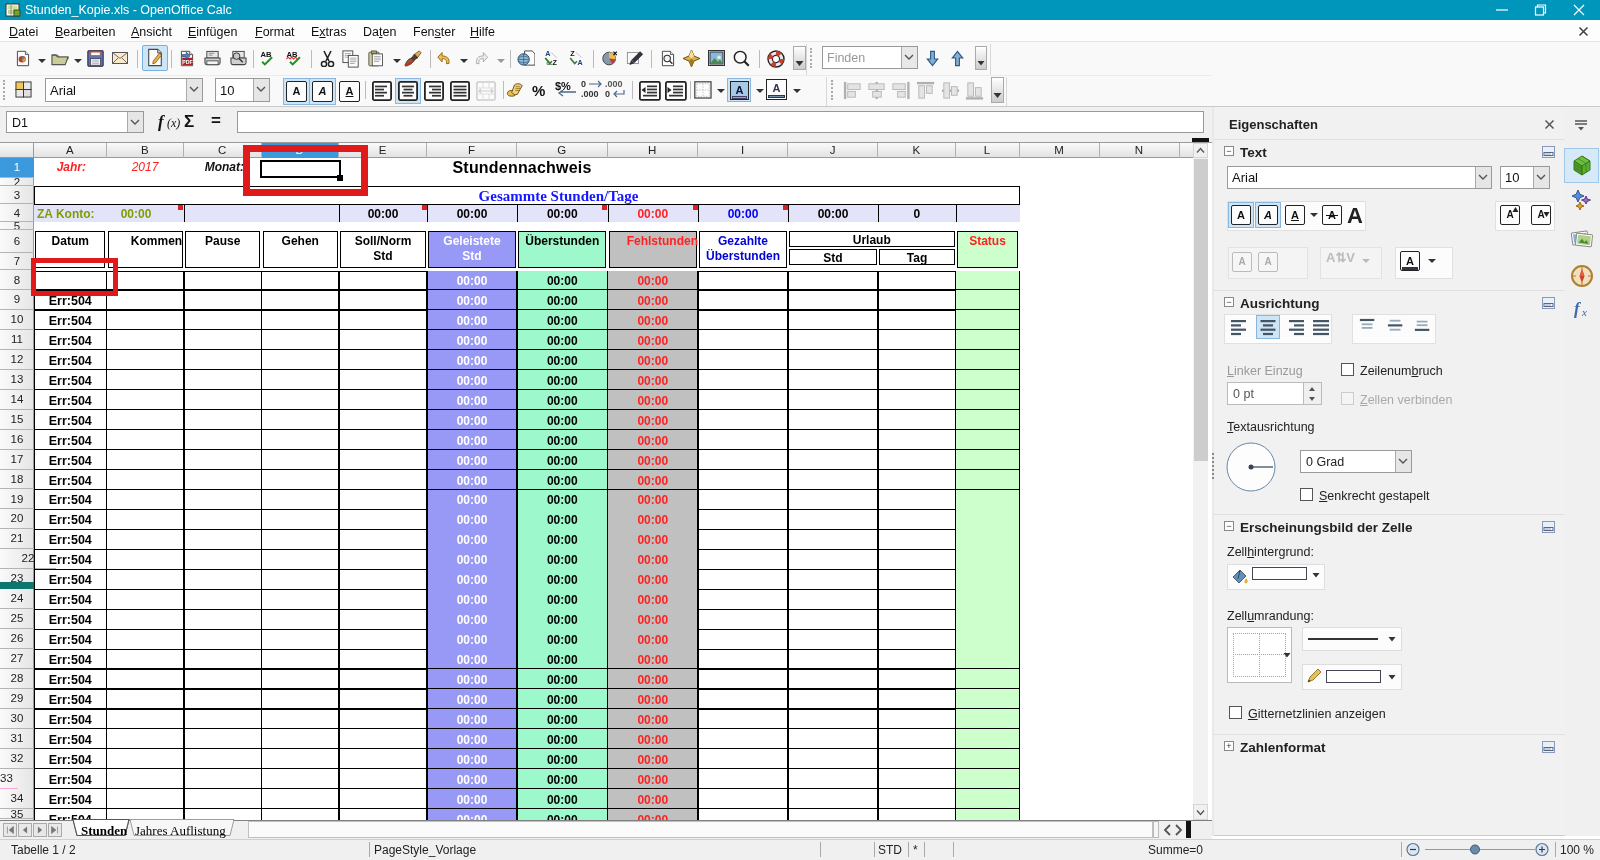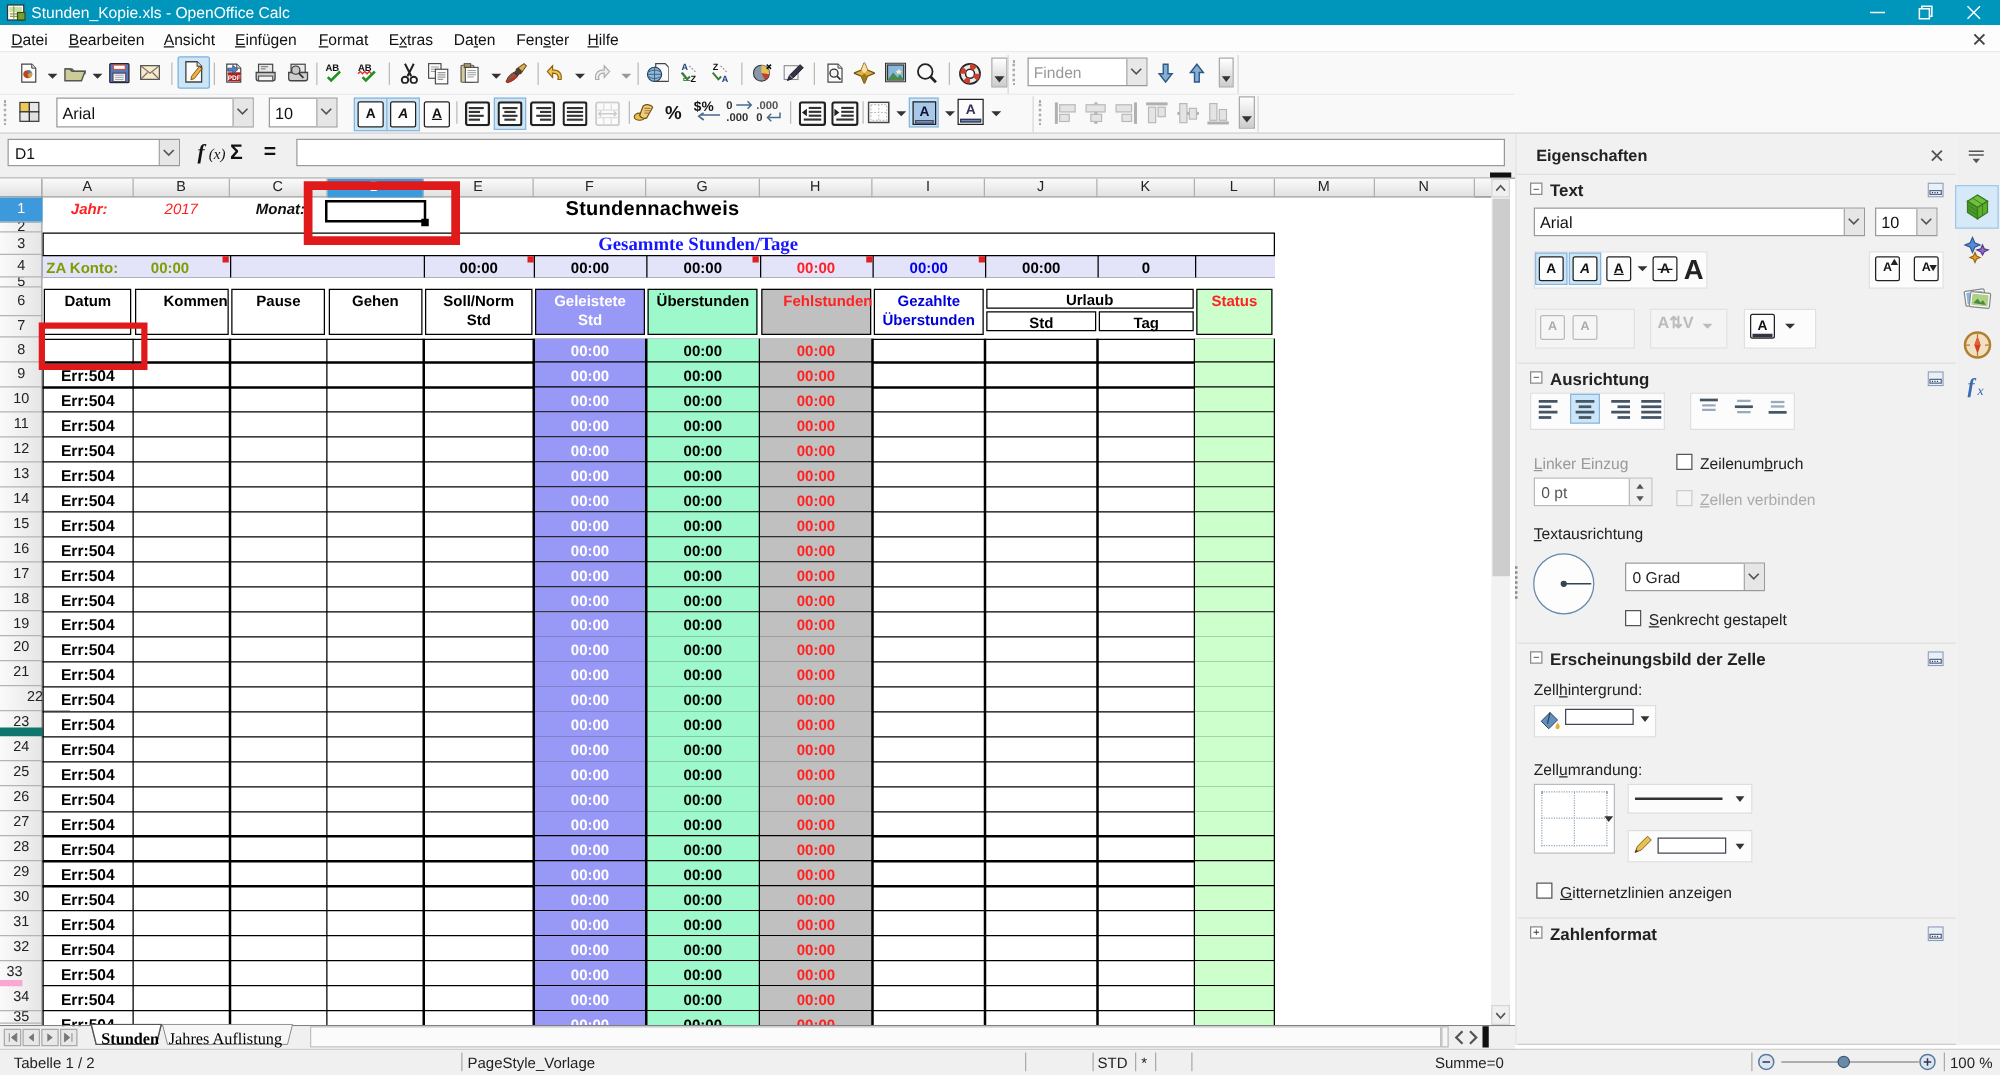--- a/index.html
+++ b/index.html
@@ -456,21 +456,21 @@
 <div style="left:0;top:569.3px;width:34px;height:19.950000000000045px;color:#222;font-size:11.5px;text-align:center;line-height:19.950000000000045px;border-bottom:7px solid #0f766e;overflow:hidden;">23</div>
 <div style="left:0;top:589.25px;width:34px;height:19.950000000000045px;color:#222;font-size:11.5px;text-align:center;line-height:19.950000000000045px;border-bottom:1px solid #b4b4b4;overflow:hidden;">24</div>
 <div style="left:0;top:609.2px;width:34px;height:19.950000000000045px;color:#222;font-size:11.5px;text-align:center;line-height:19.950000000000045px;border-bottom:1px solid #b4b4b4;overflow:hidden;">25</div>
 <div style="left:0;top:629.1500000000001px;width:34px;height:19.950000000000045px;color:#222;font-size:11.5px;text-align:center;line-height:19.950000000000045px;border-bottom:1px solid #b4b4b4;overflow:hidden;">26</div>
 <div style="left:0;top:649.1000000000001px;width:34px;height:19.950000000000045px;color:#222;font-size:11.5px;text-align:center;line-height:19.950000000000045px;border-bottom:1px solid #b4b4b4;overflow:hidden;">27</div>
 <div style="left:0;top:669.0500000000002px;width:34px;height:19.950000000000045px;color:#222;font-size:11.5px;text-align:center;line-height:19.950000000000045px;border-bottom:1px solid #b4b4b4;overflow:hidden;">28</div>
 <div style="left:0;top:689.0000000000002px;width:34px;height:19.950000000000045px;color:#222;font-size:11.5px;text-align:center;line-height:19.950000000000045px;border-bottom:1px solid #b4b4b4;overflow:hidden;">29</div>
 <div style="left:0;top:708.9500000000003px;width:34px;height:19.950000000000045px;color:#222;font-size:11.5px;text-align:center;line-height:19.950000000000045px;border-bottom:1px solid #b4b4b4;overflow:hidden;">30</div>
 <div style="left:0;top:728.9000000000003px;width:34px;height:19.950000000000045px;color:#222;font-size:11.5px;text-align:center;line-height:19.950000000000045px;border-bottom:1px solid #b4b4b4;overflow:hidden;">31</div>
 <div style="left:0;top:748.8500000000004px;width:34px;height:19.950000000000045px;color:#222;font-size:11.5px;text-align:center;line-height:19.950000000000045px;border-bottom:1px solid #b4b4b4;overflow:hidden;">32</div>
-<div style="left:0;top:768.8000000000004px;width:18px;height:19.950000000000045px;color:#222;font-size:11.5px;text-align:right;line-height:19.950000000000045px;border-bottom:5px solid #f9a8d4;overflow:hidden;">33</div>
+<div style="left:0;top:768.8000000000004px;width:18px;height:19.950000000000045px;color:#222;font-size:11.5px;text-align:left;line-height:19.950000000000045px;border-bottom:1px solid #f9a8d4;overflow:hidden;">33</div>
 <div style="left:0;top:788.7500000000005px;width:34px;height:19.950000000000045px;color:#222;font-size:11.5px;text-align:center;line-height:19.950000000000045px;border-bottom:1px solid #b4b4b4;overflow:hidden;">34</div>
 <div style="left:0;top:808.7000000000005px;width:34px;height:10.7999999999995px;color:#222;font-size:11.5px;text-align:center;line-height:10.7999999999995px;border-bottom:1px solid #b4b4b4;overflow:hidden;">35</div>
 <div style="left:22px;top:160px;width:64px;height:15px;font-size:12px;font-weight:bold;font-style:italic;color:#f22;text-align:right;">Jahr:</div>
 <div style="left:110px;top:160px;width:70px;height:15px;font-size:12px;font-weight:normal;font-style:italic;color:#f22;text-align:center;">2017</div>
 <div style="left:180px;top:160px;width:64px;height:15px;font-size:12px;font-weight:bold;font-style:italic;color:#111;text-align:right;">Monat:</div>
 <div style="left:427px;top:159px;width:190px;height:17px;font-size:16px;font-weight:bold;color:#000;text-align:center;letter-spacing:0.2px;">Stundennachweis</div>
 <div style="left:259.5px;top:159.5px;width:81px;height:18.5px;border:2.5px solid #000;background:#fff;"></div>
 <div style="left:336.5px;top:174.5px;width:6px;height:6px;background:#000;"></div>
 <div style="left:34px;top:185.5px;width:985.5px;height:36px;border:1.2px solid #000;background:#fff;"></div>
 <div class="serif" style="left:102px;top:187.5px;width:913px;height:15px;font-size:15px;font-weight:bold;color:#1515FF;text-align:center;">Gesammte Stunden/Tage</div>

